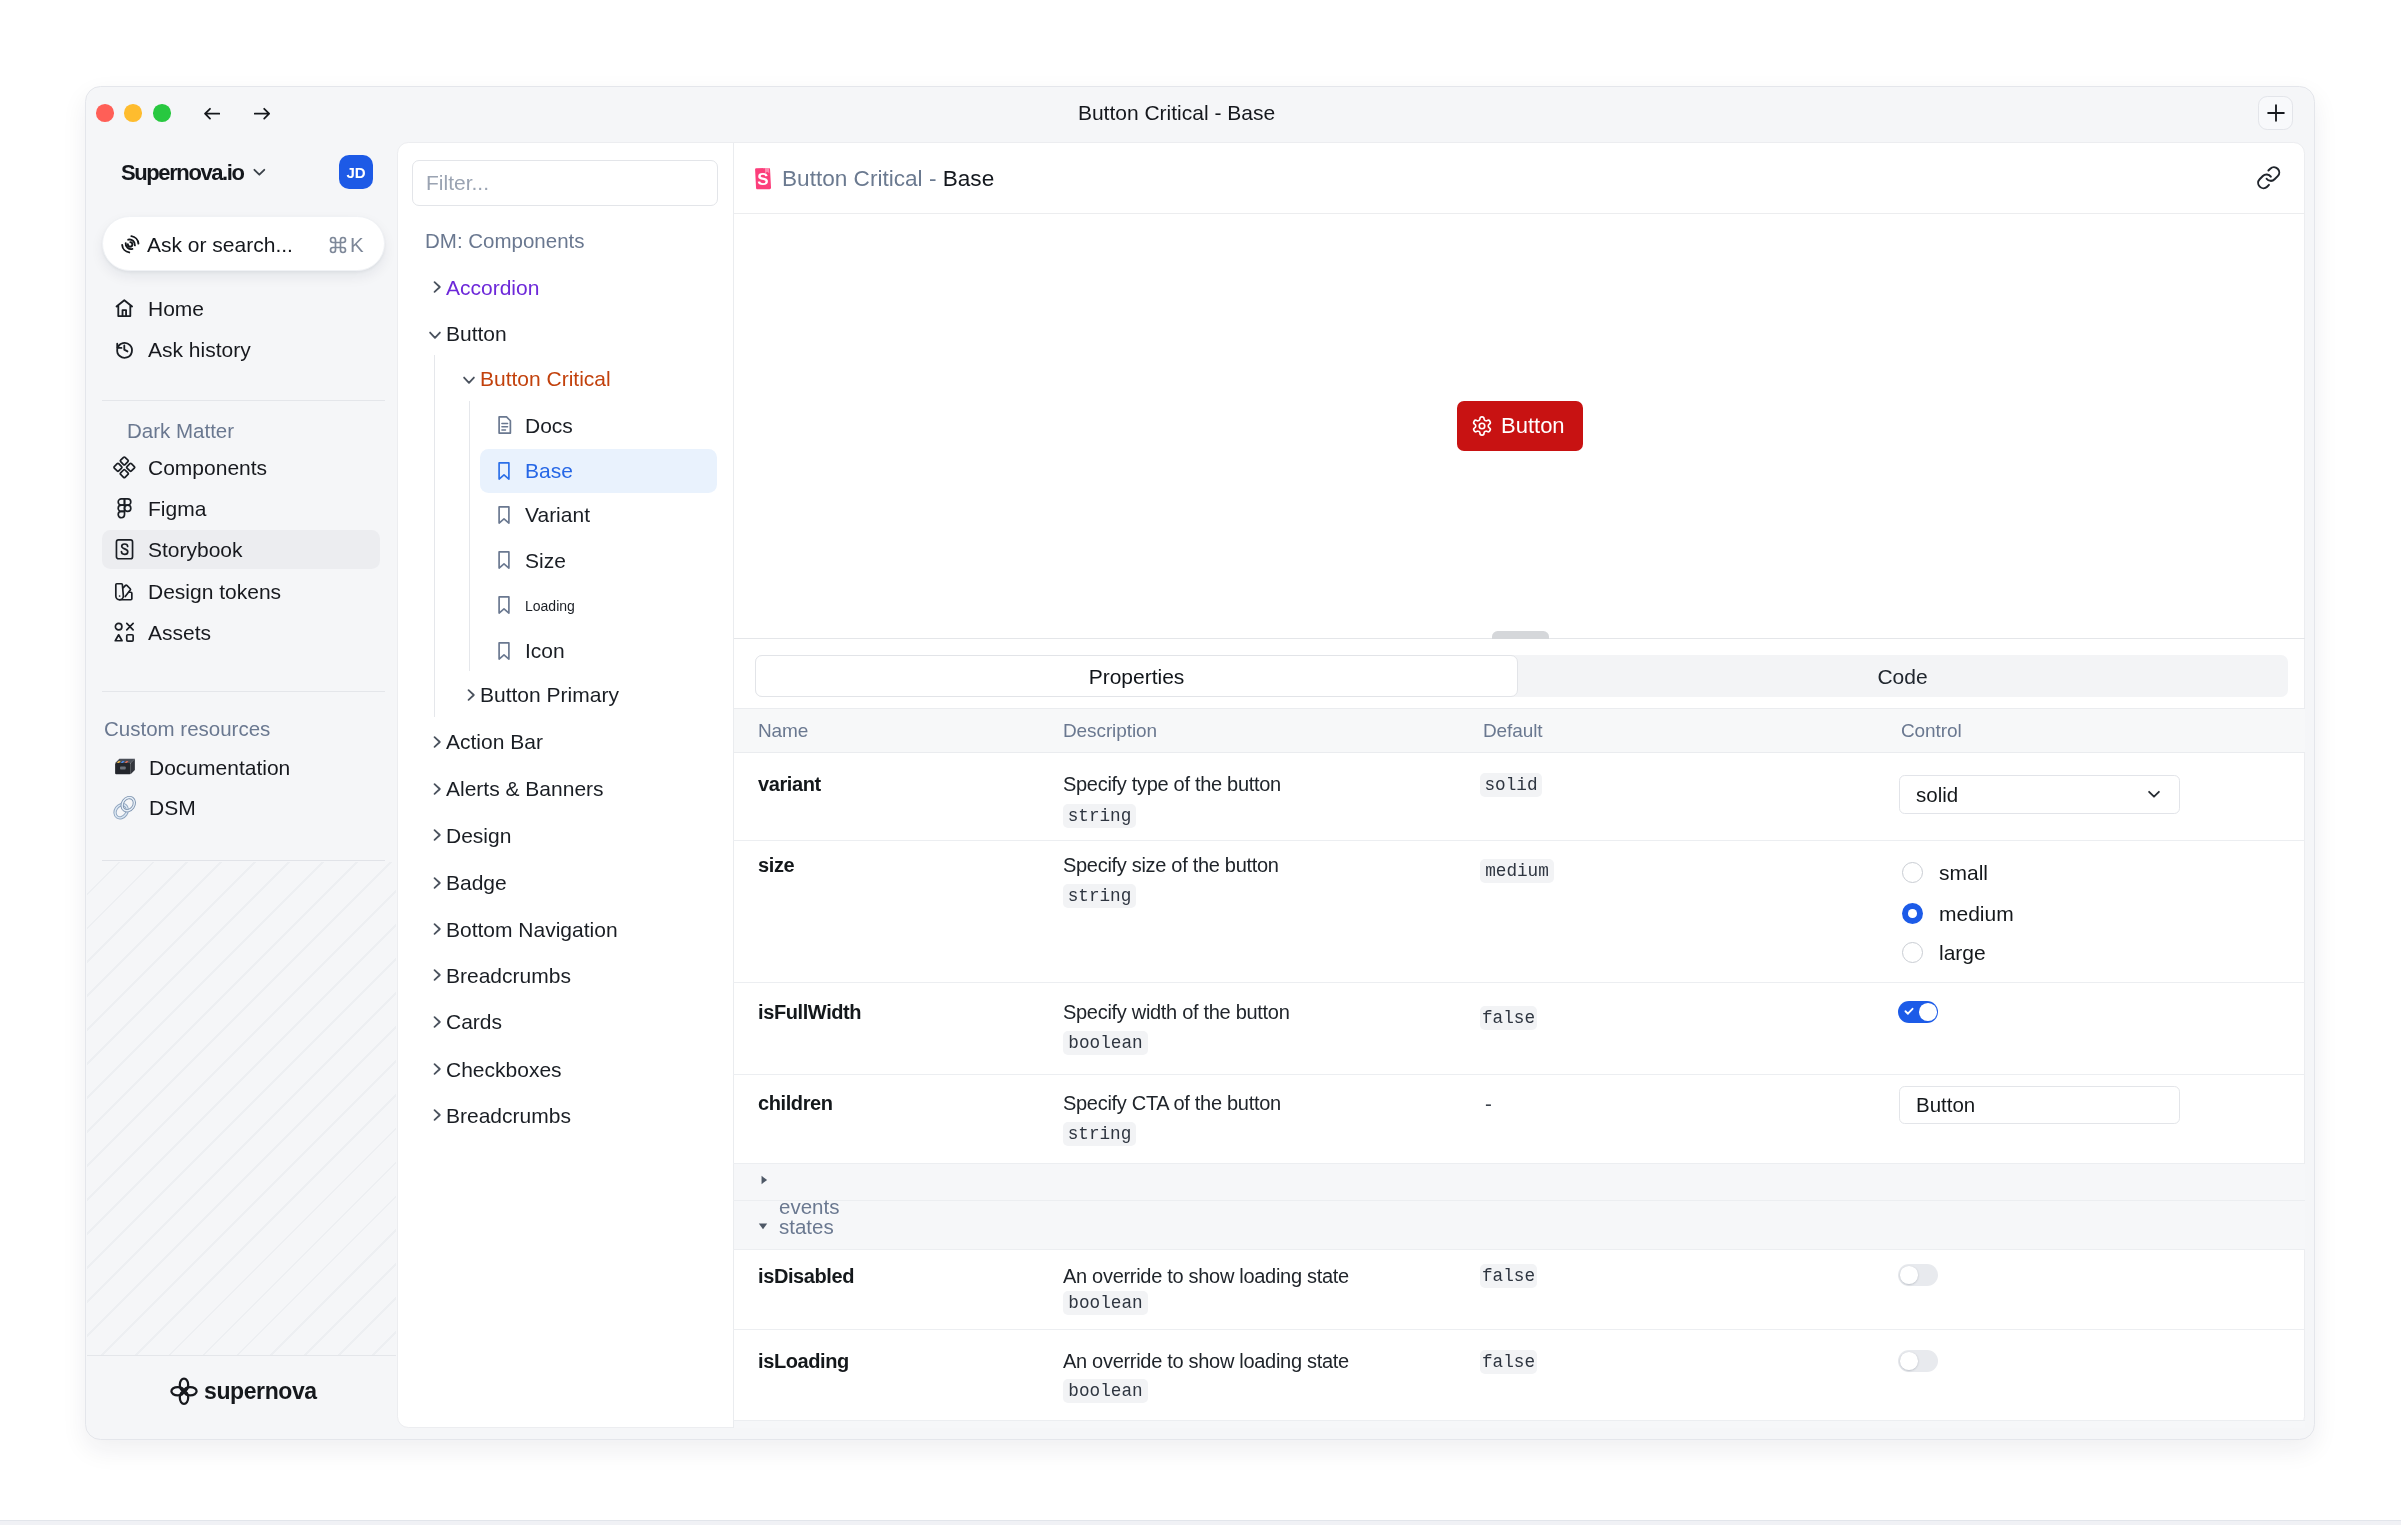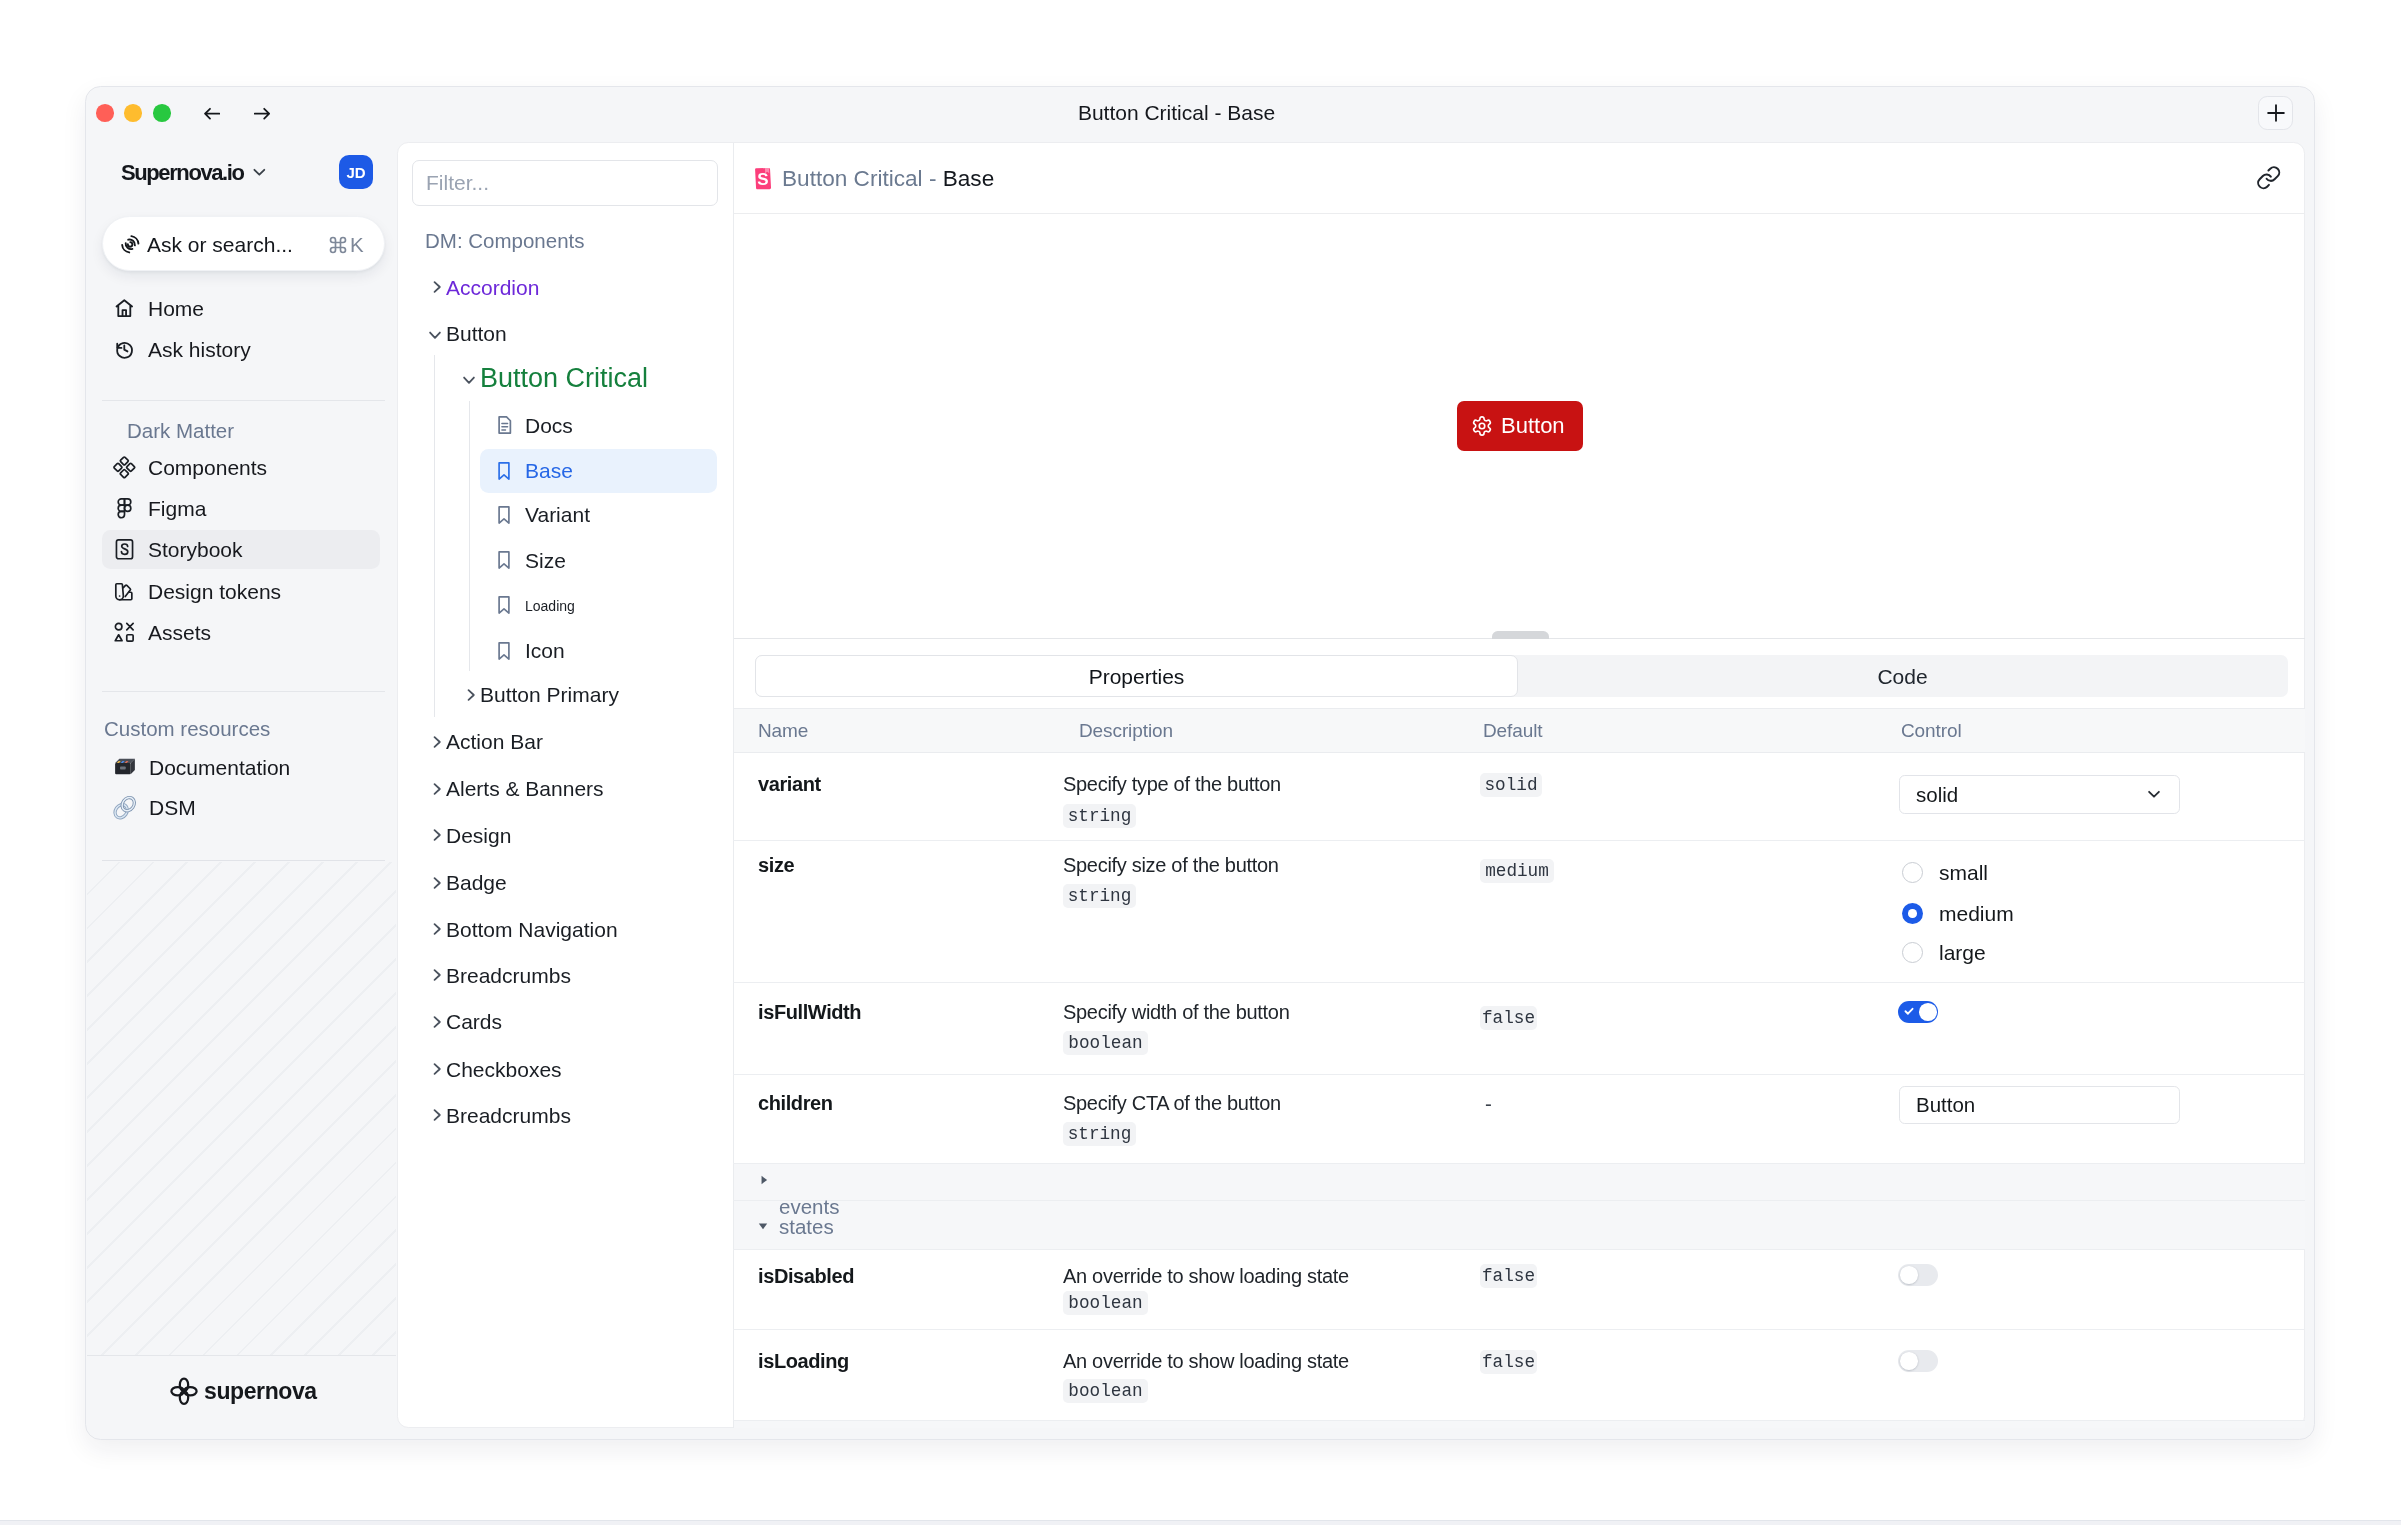--- a/index.html
+++ b/index.html
@@ -181,21 +181,21 @@
     <path d="M3.5 3 L11 10 L3.5 17" fill="none" stroke="#4A525E" stroke-width="2.6" stroke-linecap="round" stroke-linejoin="round"></path>
   </svg>
 <div class="vc" style="left:446px;top:272px;height:31px;font-size:21px;font-weight:500;color:#6d28d9;">Accordion</div>
 <svg class="abs" style="left:428px;top:330px;" width="14" height="10" viewBox="0 0 20 14">
     <path d="M3 3.5 L10 11 L17 3.5" fill="none" stroke="#4A525E" stroke-width="2.6" stroke-linecap="round" stroke-linejoin="round"></path>
   </svg>
 <div class="vc" style="left:446px;top:318px;height:31px;font-size:21px;font-weight:500;color:#1A1E24;">Button</div>
 <svg class="abs" style="left:462px;top:375px;" width="14" height="10" viewBox="0 0 20 14">
     <path d="M3 3.5 L10 11 L17 3.5" fill="none" stroke="#4A525E" stroke-width="2.6" stroke-linecap="round" stroke-linejoin="round"></path>
   </svg>
-<div class="vc" style="left:480px;top:363px;height:31px;font-size:27px;font-weight:500;color:#15803d;">Button Critical</div>
+<div class="vc" style="left:480px;top:363px;height:31px;font-size:21px;font-weight:500;color:#c2410c;">Button Critical</div>
 <svg class="abs" style="left:497px;top:415px;" width="15.5" height="20" viewBox="0 0 22 28">
     <path d="M3 2.5 H13.5 L19 8 V25.5 H3 Z" fill="none" stroke="#6A7890" stroke-width="2.4" stroke-linejoin="round"></path>
     <path d="M7 12 h8 M7 16.5 h8 M7 21 h5" stroke="#6A7890" stroke-width="2.2" stroke-linecap="round"></path>
   </svg>
 <div class="vc" style="left:525px;top:410px;height:31px;font-size:21px;font-weight:500;color:#1A1E24;">Docs</div>
 <svg class="abs" style="left:497px;top:461px;" width="14" height="20" viewBox="0 0 20 28">
     <path d="M3 2.5 H17 V25.5 L10 19.5 L3 25.5 Z" fill="none" stroke="#2B6FE8" stroke-width="2.4" stroke-linejoin="round"></path>
   </svg>
 <div class="vc" style="left:525px;top:455px;height:31px;font-size:21px;font-weight:500;color:#2667E6;">Base</div>
 <svg class="abs" style="left:497px;top:505px;" width="14" height="20" viewBox="0 0 20 28">
@@ -278,21 +278,21 @@
   </svg>
 <div class="vc" style="left:1501px;top:410px;height:31px;font-size:22px;font-weight:500;color:#ffffff;">Button</div>
 <div class="abs" style="left:734px;top:638px;width:1571px;height:1.4px;background:#E4E6E9;"></div>
 <div class="abs" style="left:1492px;top:631px;width:57px;height:7.8px;border-radius:5.7px 5.7px 0 0;background:#D5D7DA;"></div>
 <div class="abs" style="left:755px;top:655px;width:1533px;height:42px;border-radius:7px;background:#F3F4F6;"></div>
 <div class="abs" style="left:755px;top:655px;width:763px;height:42px;border-radius:7px;background:#ffffff;border:1.4px solid #E2E4E8;"></div>
 <div class="vc" style="left:854px;top:661px;width:565px;height:31px;justify-content:center;font-size:21px;font-weight:500;color:#101419;">Properties</div>
 <div class="vc" style="left:1620px;top:661px;width:565px;height:31px;justify-content:center;font-size:21px;font-weight:500;color:#20262E;">Code</div>
 <div class="abs" style="left:734px;top:708px;width:1571px;height:45px;background:#F7F8F9;border-top:0.7px solid #EAECEF;border-bottom:0.7px solid #EAECEF;"></div>
 <div class="vc" style="left:758px;top:715px;height:31px;font-size:19px;letter-spacing:-0.1px;color:#6A7890;">Name</div>
-<div class="vc" style="left:1063px;top:715px;height:31px;font-size:19px;letter-spacing:-0.1px;color:#6A7890;margin-left:16px;">Description</div>
+<div class="vc" style="left:1063px;top:715px;height:31px;font-size:19px;letter-spacing:-0.1px;color:#6A7890;">Description</div>
 <div class="vc" style="left:1483px;top:715px;height:31px;font-size:19px;letter-spacing:-0.1px;color:#6A7890;">Default</div>
 <div class="vc" style="left:1901px;top:715px;height:31px;font-size:19px;letter-spacing:-0.1px;color:#6A7890;">Control</div>
 <div class="rowline" style="top:840px;"></div>
 <div class="rowline" style="top:982px;"></div>
 <div class="rowline" style="top:1074px;"></div>
 <div class="rowline" style="top:1163px;"></div>
 <div class="rowline" style="top:1200px;"></div>
 <div class="rowline" style="top:1249px;"></div>
 <div class="rowline" style="top:1329px;"></div>
 <div class="rowline" style="top:1420px;"></div>

